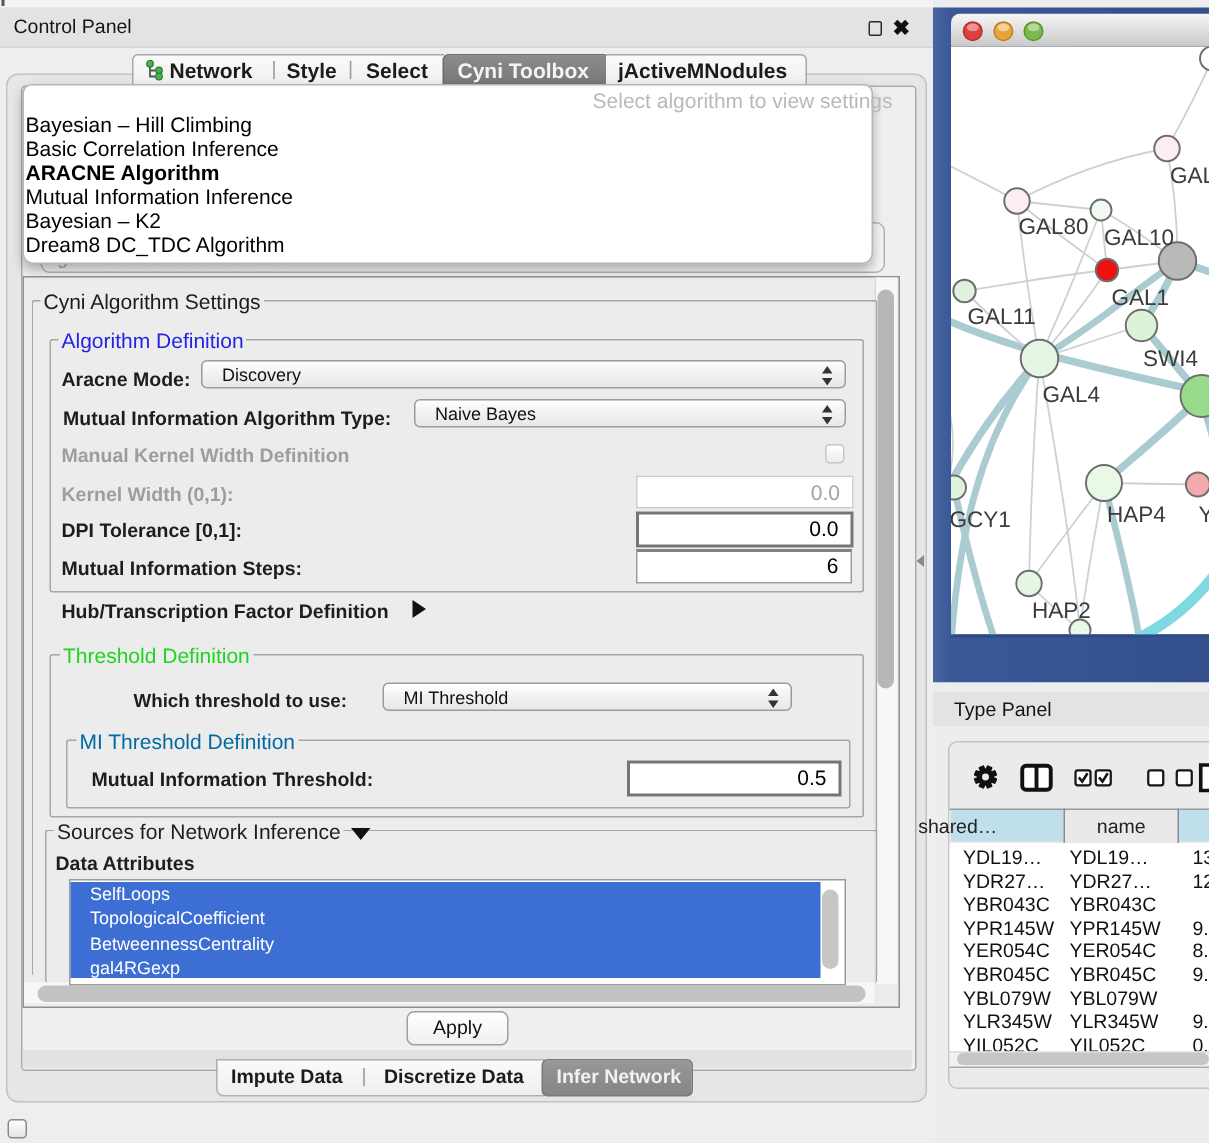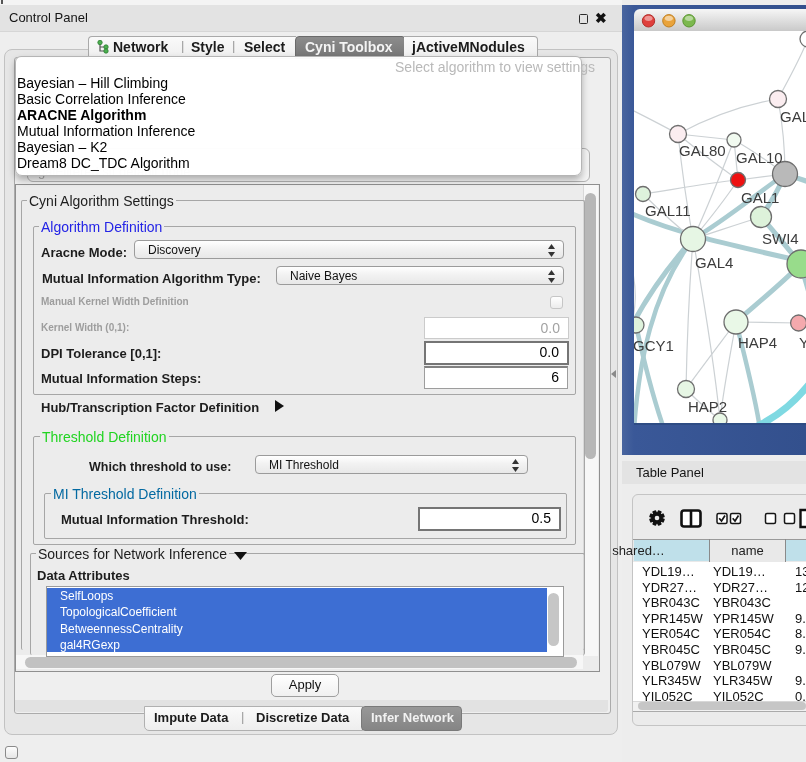--- a/index.html
+++ b/index.html
@@ -1,20 +1,20 @@
 <!DOCTYPE html>
 <html><head>
 <meta charset="utf-8">
 <style>
   html,body{margin:0;padding:0;}
   body{width:806px;height:762px;position:relative;overflow:hidden;
        font-family:"Liberation Sans", sans-serif;background:#ededed;}
   .abs{position:absolute;}
   .lbl{font-size:13px;font-weight:bold;color:#1d1d1d;}
-  .lblgray{font-size:10px;font-weight:bold;color:#9d9d9d;}
+  .lblgray{font-size:13px;font-weight:bold;color:#9d9d9d;}
   .combo{background:linear-gradient(#ffffff,#f2f2f2 45%,#e8e8e8);border:1px solid #9b9b9b;border-radius:4px;}
   .combo .tx{position:absolute;left:13px;top:2px;font-size:12px;color:#111;}
   .spin{position:absolute;right:7px;top:2.5px;width:9px;}
   .field{background:#fff;}
   .ftx{position:absolute;right:8px;font-size:14px;}
   .gbox{border:1px solid #a6a6a6;border-radius:2px;}
   .gtitle{position:absolute;background:#ececec;padding:0 2px;font-size:14px;}
 </style>
 </head>
 <body>
@@ -241,21 +241,21 @@
     <text x="-1" y="320" font-size="15px">GCY1</text>
     <text x="104" y="317" font-size="15px">HAP4</text>
     <text x="165" y="317" font-size="15px">Y</text>
     <text x="54" y="381">HAP2</text>
   </g>
 </svg>
 
 <div class="abs" style="left:634px;top:423px;width:172px;height:2px;background:#2e4c84;"></div>
 <div class="abs" style="left:622px;top:455px;width:184px;height:307px;background:#ededed;"></div>
 <div class="abs" style="left:622px;top:461px;width:184px;height:23px;background:#e3e3e3;"></div>
-<div class="abs" style="left:636px;top:465px;font-size:13px;color:#151515;">Table Panel</div>
+<div class="abs" style="left:636px;top:465px;font-size:13px;color:#151515;">Type Panel</div>
 
 <div class="abs" style="left:632px;top:494px;width:180px;height:230px;background:#ebebeb;border:1px solid #c4c4c4;border-radius:6px;"></div>
 
 <svg class="abs" style="left:645px;top:500px;" width="161" height="32" viewBox="0 0 161 32">
   <circle cx="12.0" cy="18.0" r="5.7" fill="#111"></circle>
     <rect x="15.74" y="18.30" width="3.6" height="4.0" rx="0.7" transform="rotate(22.5 17.54 20.30)" fill="#111"></rect>
     <rect x="12.50" y="21.54" width="3.6" height="4.0" rx="0.7" transform="rotate(67.5 14.30 23.54)" fill="#111"></rect>
     <rect x="7.90" y="21.54" width="3.6" height="4.0" rx="0.7" transform="rotate(112.5 9.70 23.54)" fill="#111"></rect>
     <rect x="4.66" y="18.30" width="3.6" height="4.0" rx="0.7" transform="rotate(157.5 6.46 20.30)" fill="#111"></rect>
     <rect x="4.66" y="13.70" width="3.6" height="4.0" rx="0.7" transform="rotate(202.5 6.46 15.70)" fill="#111"></rect>

